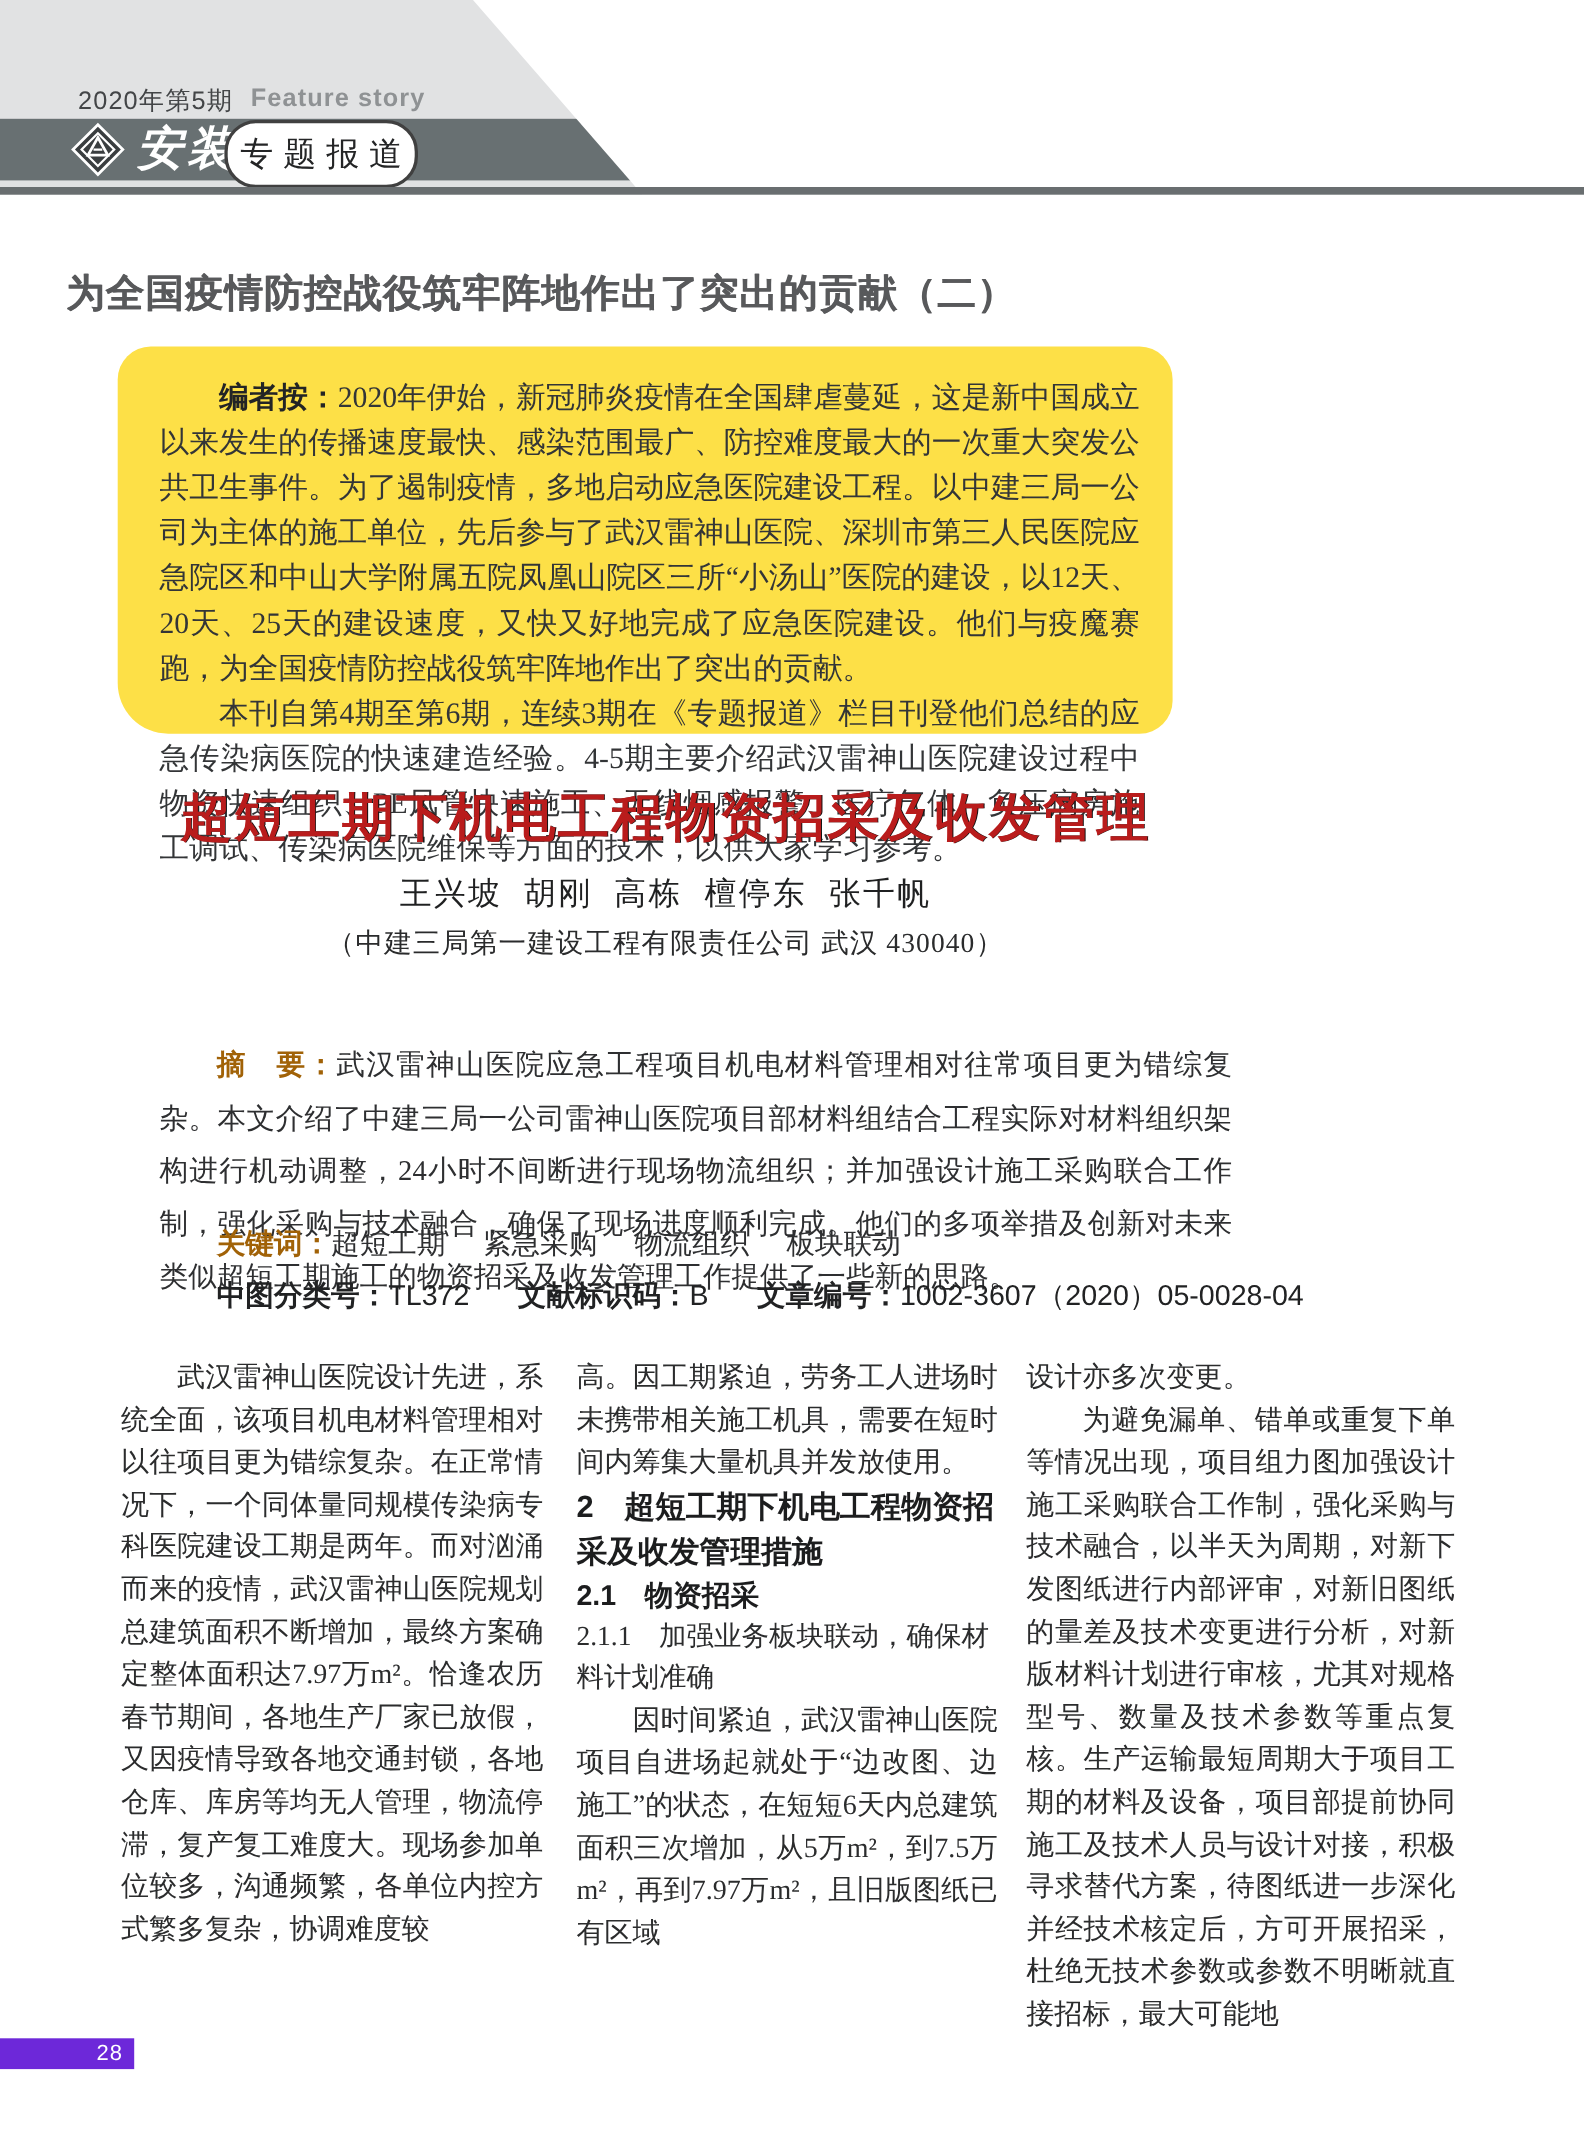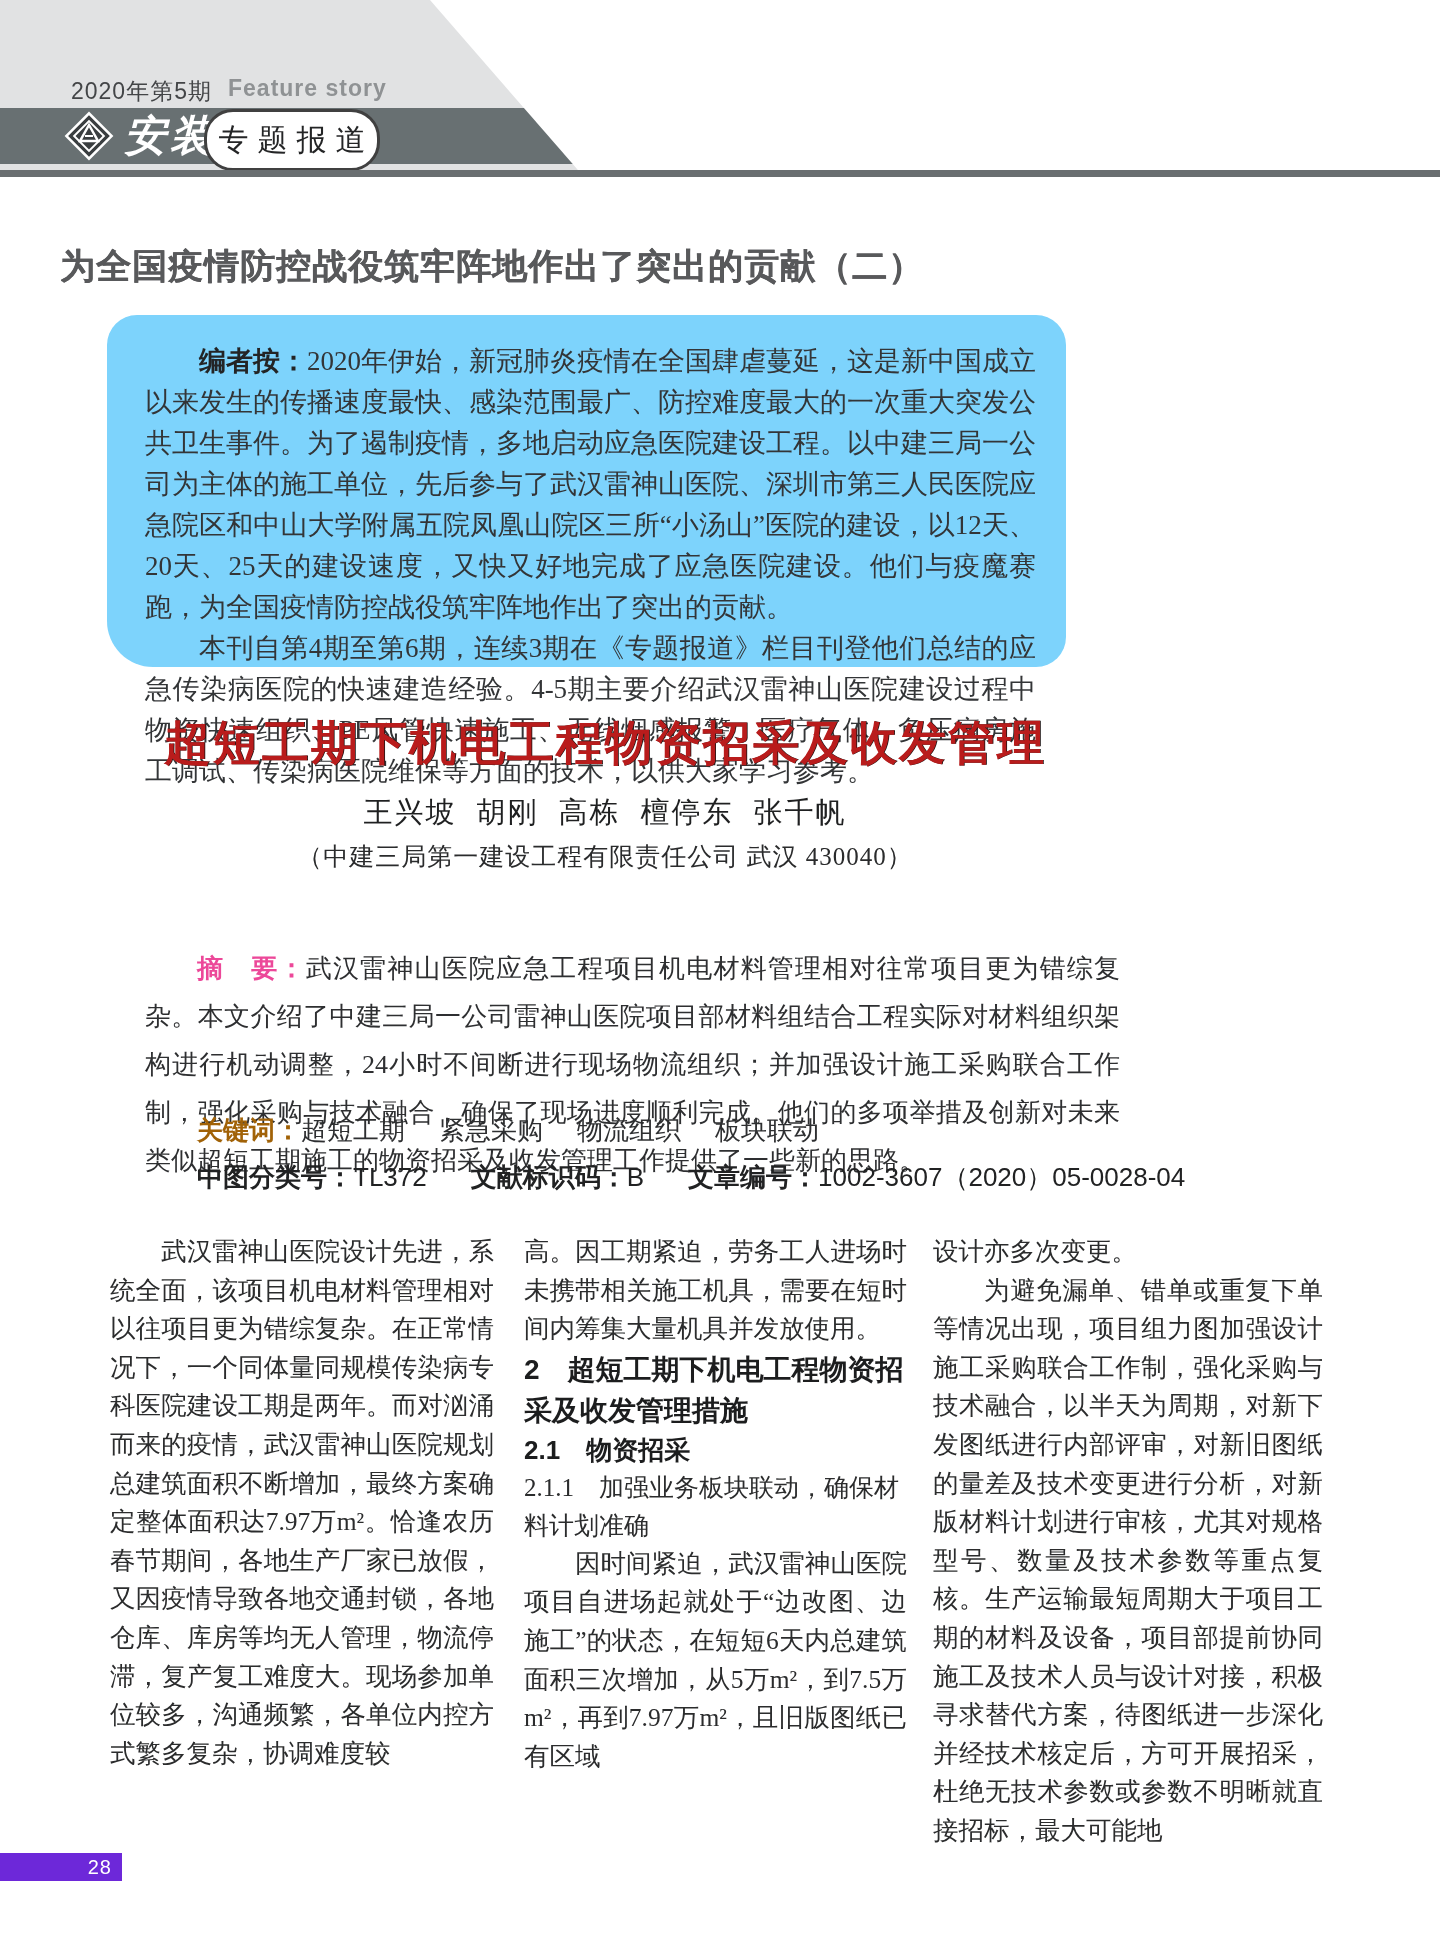--- a/index.html
+++ b/index.html
@@ -18,38 +18,38 @@
   .badge{position:absolute;left:204px;top:109px;width:170px;height:56px;background:#ffffff;
          border:3px solid #404040;border-radius:29px;display:flex;align-items:center;justify-content:center;
          font-size:30px;color:#242526;letter-spacing:9px;text-indent:9px;font-weight:500;}
   .rule{position:absolute;left:0;top:170px;width:100%;height:7px;background:#696e70;}
 
   
   .series{position:absolute;left:60px;top:243px;width:1100px;font-size:35px;font-weight:900;
           color:#58595b;letter-spacing:1px;text-shadow:.6px 0 #58595b;white-space:nowrap;}
 
   
-  .note{position:absolute;left:107px;top:315px;width:959px;height:352px;background:#7dd3fc;
+  .note{position:absolute;left:107px;top:315px;width:959px;height:352px;background:#fde047;
         border-radius:30px 30px 30px 46px;box-sizing:border-box;padding:26px 30px 0 38px;
         font-family:"Liberation Serif",serif;font-size:27px;line-height:41px;color:#333537;}
   .note p{margin:0;text-indent:2em;text-align:justify;}
   .note b{font-weight:bold;color:#232425;}
 
   
   .front{position:absolute;left:110px;top:0;width:990px;text-align:center;}
   .title{position:absolute;left:0;top:712px;width:100%;font-size:47px;font-weight:900;color:#b91c1c;
          letter-spacing:2px;text-shadow:.8px 0 #121313;white-space:nowrap;}
   .authors{position:absolute;left:0;top:793px;width:100%;font-size:29px;color:#1f2021;letter-spacing:2px;word-spacing:10px;}
   .affil{position:absolute;left:0;top:840px;width:100%;font-size:25px;color:#2a2b2c;
          font-family:"Liberation Serif",serif;letter-spacing:1px;}
 
   .abstract{position:absolute;left:145px;top:944px;width:975px;font-family:"Liberation Serif",serif;
             font-size:26px;line-height:48px;color:#2e2f31;text-align:justify;}
   .abstract p{margin:0;text-indent:2em;}
-  .abstract b{font-family:Liberation Sans, sans-serif;font-weight:bold;color:#ec4899;}
+  .abstract b{font-family:Liberation Mono, monospace;font-weight:bold;color:#a16207;}
   .kwline{position:absolute;left:145px;top:1113px;width:975px;font-family:"Liberation Serif",serif;
           font-size:26px;color:#2e2f31;text-indent:2em;}
   .kwline b{font-family:Liberation Mono, monospace;color:#a16207;}
   .kwline .kw{margin-right:34px;}
   .metaline{position:absolute;left:145px;top:1160px;width:1000px;font-size:26px;color:#212223;text-indent:2em;white-space:nowrap;}
   .metaline b{font-weight:bold;}
   .metaline .gap{display:inline-block;width:44px;}
 
   
   .col{position:absolute;top:1233px;font-size:25.5px;line-height:38.6px;text-align:justify;color:#2b2c2d;

